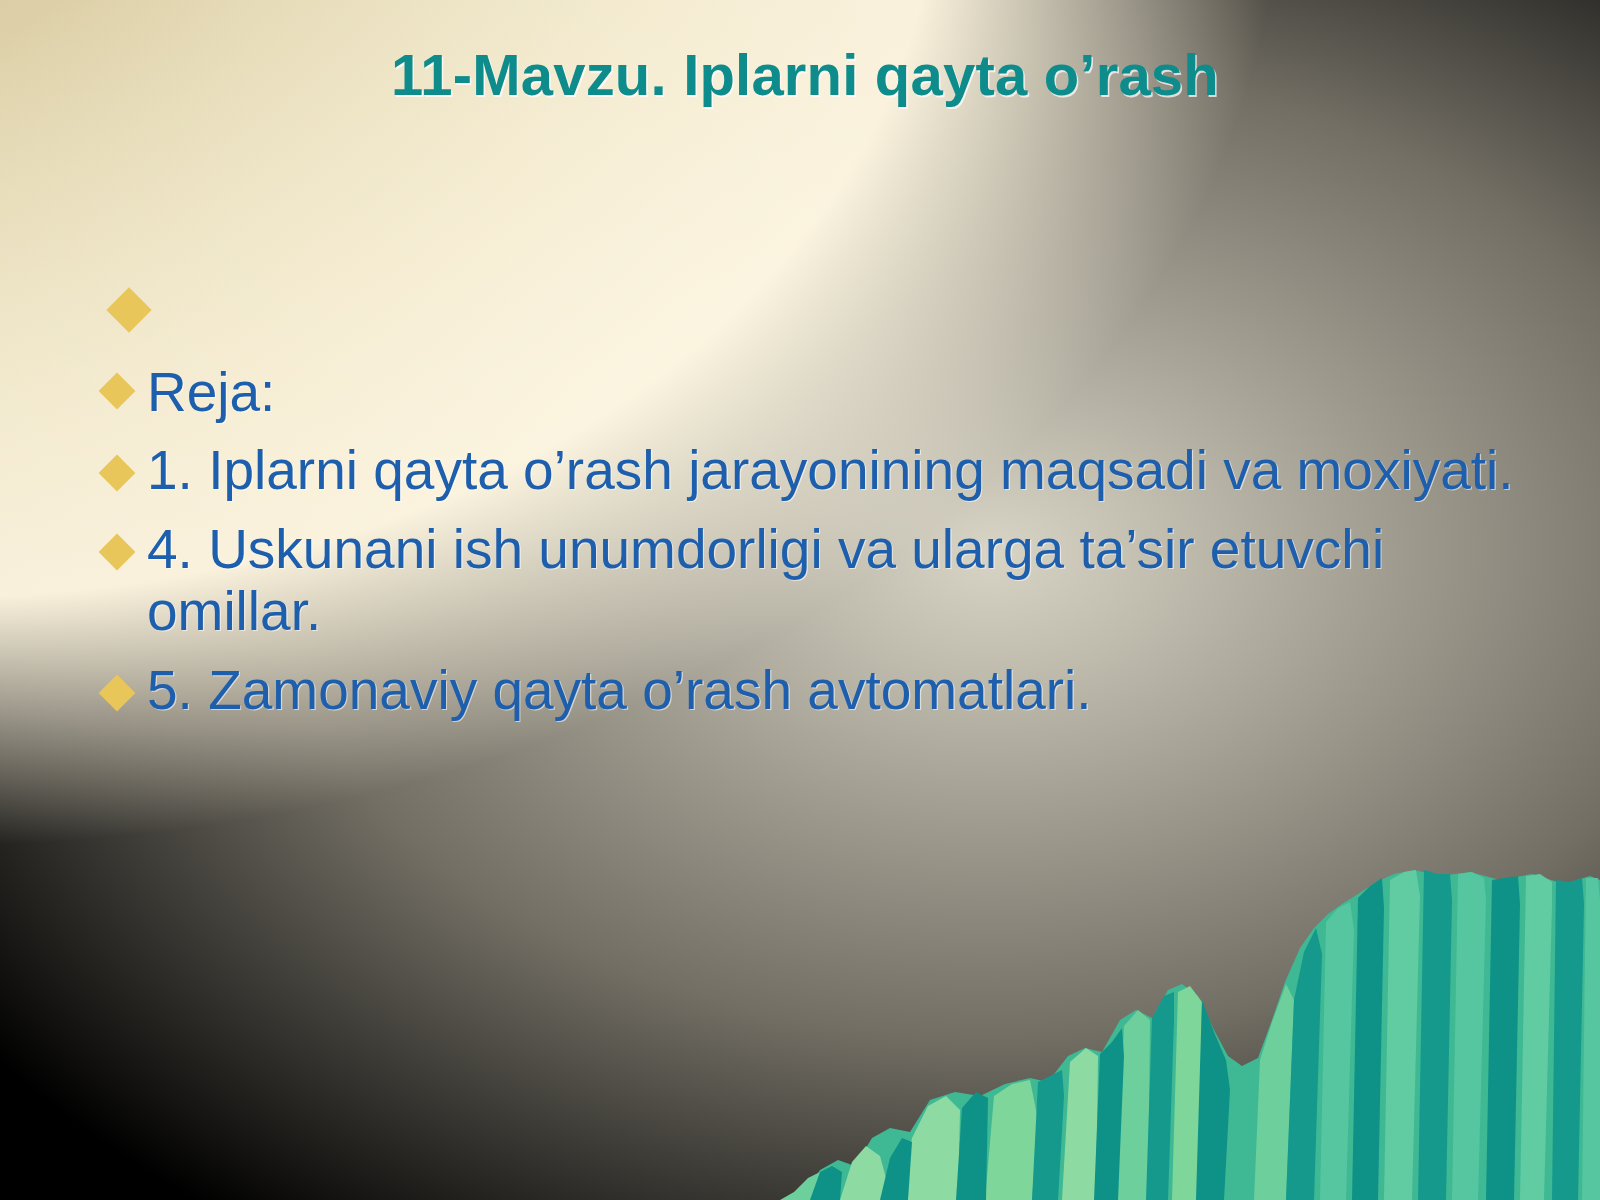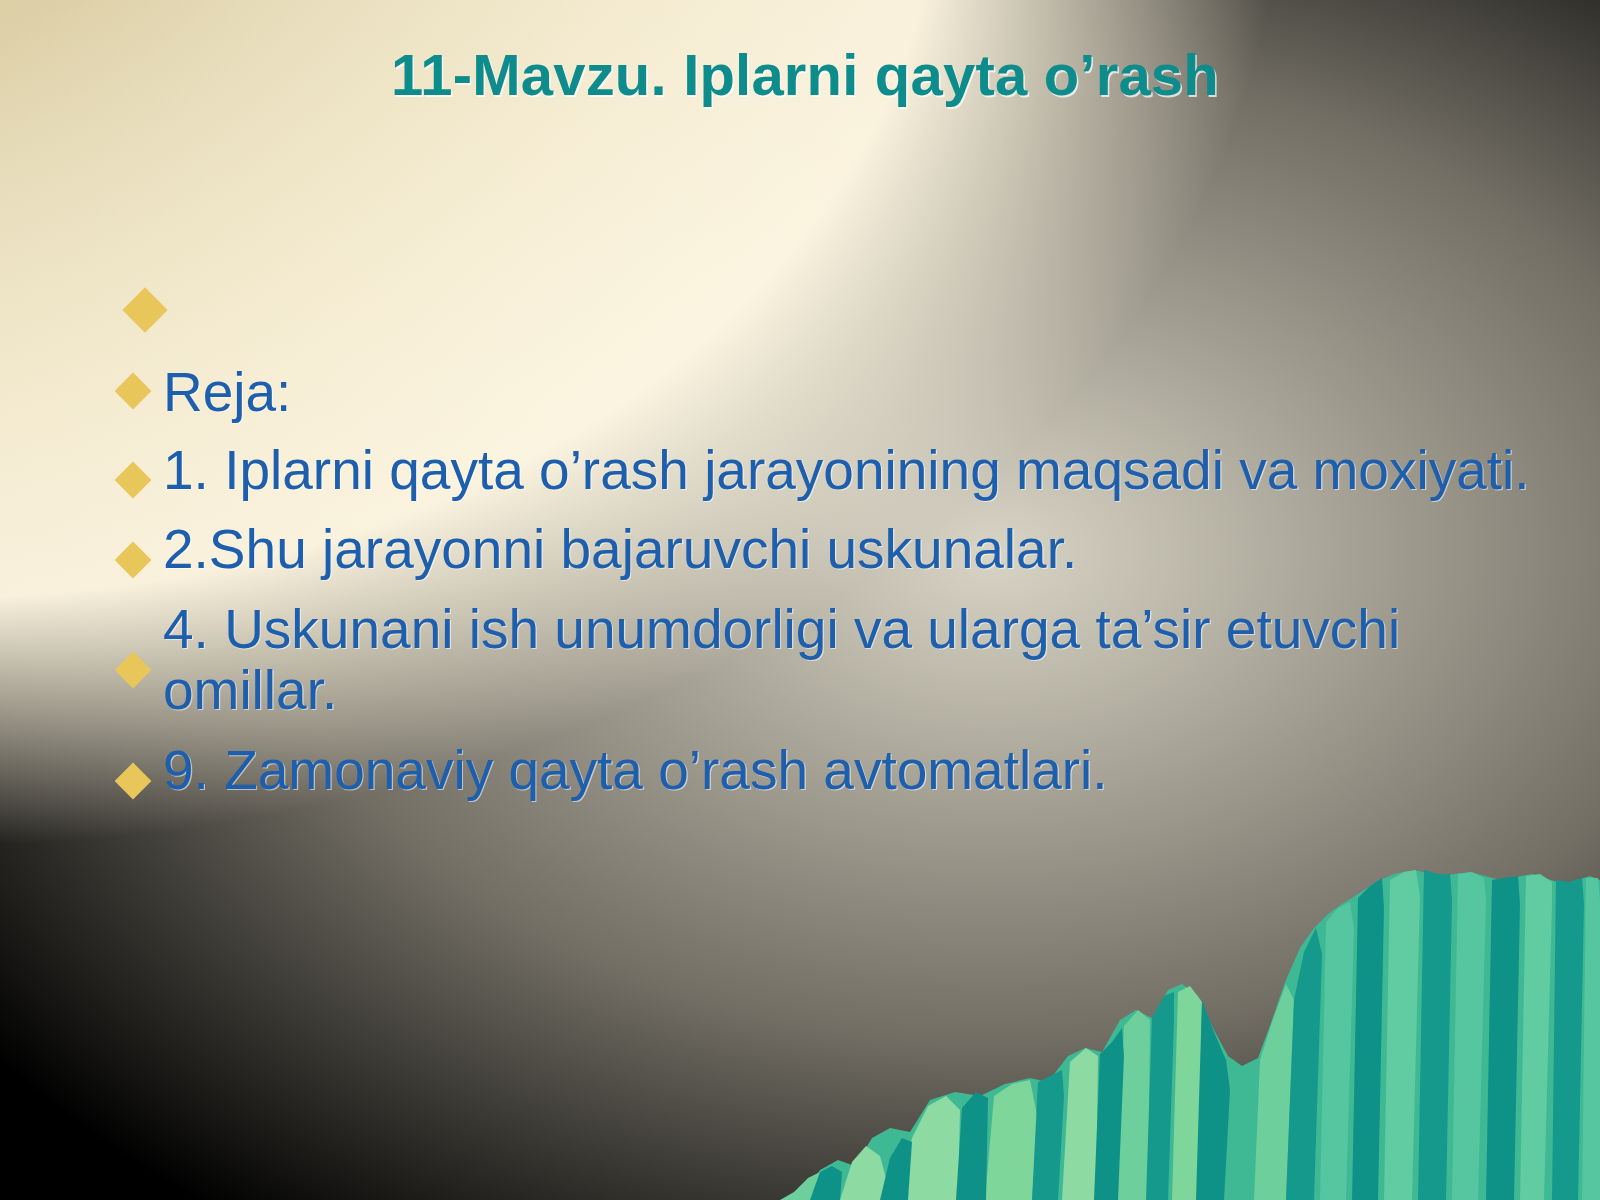--- a/index.html
+++ b/index.html
@@ -78,21 +78,21 @@
     color:#0e8c8c;
     letter-spacing:0.2px;
     text-shadow:1.5px 1.5px 0 rgba(255,255,255,0.72);
     white-space:nowrap;
   }
   #title-block .title-line.line2 { margin-top:6px; }
 
   
   #bullet-list {
     position:absolute;
-    left:16px;
+    left:0;
     top:286px;
     width:1520px;
   }
 
   .bullet-row {
     display:flex;
     align-items:flex-start;
     padding-left:104px;
     margin-bottom:10px;
   }
@@ -121,21 +121,21 @@
     font-size:55px;
     line-height:1.12;
     color:#1d5ead;
     text-shadow:1.2px 1.2px 0 rgba(255,255,255,0.55);
     padding-top:2px;
   }
 
   .bullet-row.reja-row { margin-bottom:14px; }
   .bullet-row.reja-row .diamond { margin-top:18px; }
 
-  .bullet-row.item-row { margin-bottom:16px;align-items:center; }
+  .bullet-row.item-row { margin-bottom:16px; }
 </style>
 </head>
 <body>
 
 <div id="slide">
 
   <div id="bg-wash-corner"></div>
   <div id="bg-wash-center"></div>
 
   <div id="mountain-graphic">
@@ -192,30 +192,26 @@
     <div class="bullet-row reja-row">
       <span class="diamond"></span>
       <span class="bullet-text">Reja:</span>
     </div>
 
     <div class="bullet-row item-row">
       <span class="diamond"></span>
       <span class="bullet-text">1. Iplarni qayta o’rash jarayonining maqsadi va moxiyati.</span>
     </div>
 
+
     <div class="bullet-row item-row">
       <span class="diamond"></span>
-      <span class="bullet-text">2.Shu jarayonni bajaruvchi uskunalar.</span>
+      <span class="bullet-text">4. Uskunani ish unumdorligi va ularga ta’sir etuvchi omillar.</span>
     </div>
 
     <div class="bullet-row item-row">
       <span class="diamond"></span>
-      <span class="bullet-text">4. Uskunani ish unumdorligi va ularga ta’sir etuvchi omillar.</span>
-    </div>
-
-    <div class="bullet-row item-row">
-      <span class="diamond"></span>
-      <span class="bullet-text">9. Zamonaviy qayta o’rash avtomatlari.</span>
+      <span class="bullet-text">5. Zamonaviy qayta o’rash avtomatlari.</span>
     </div>
 
   </div>
 
 </div>
 
 </body></html>

